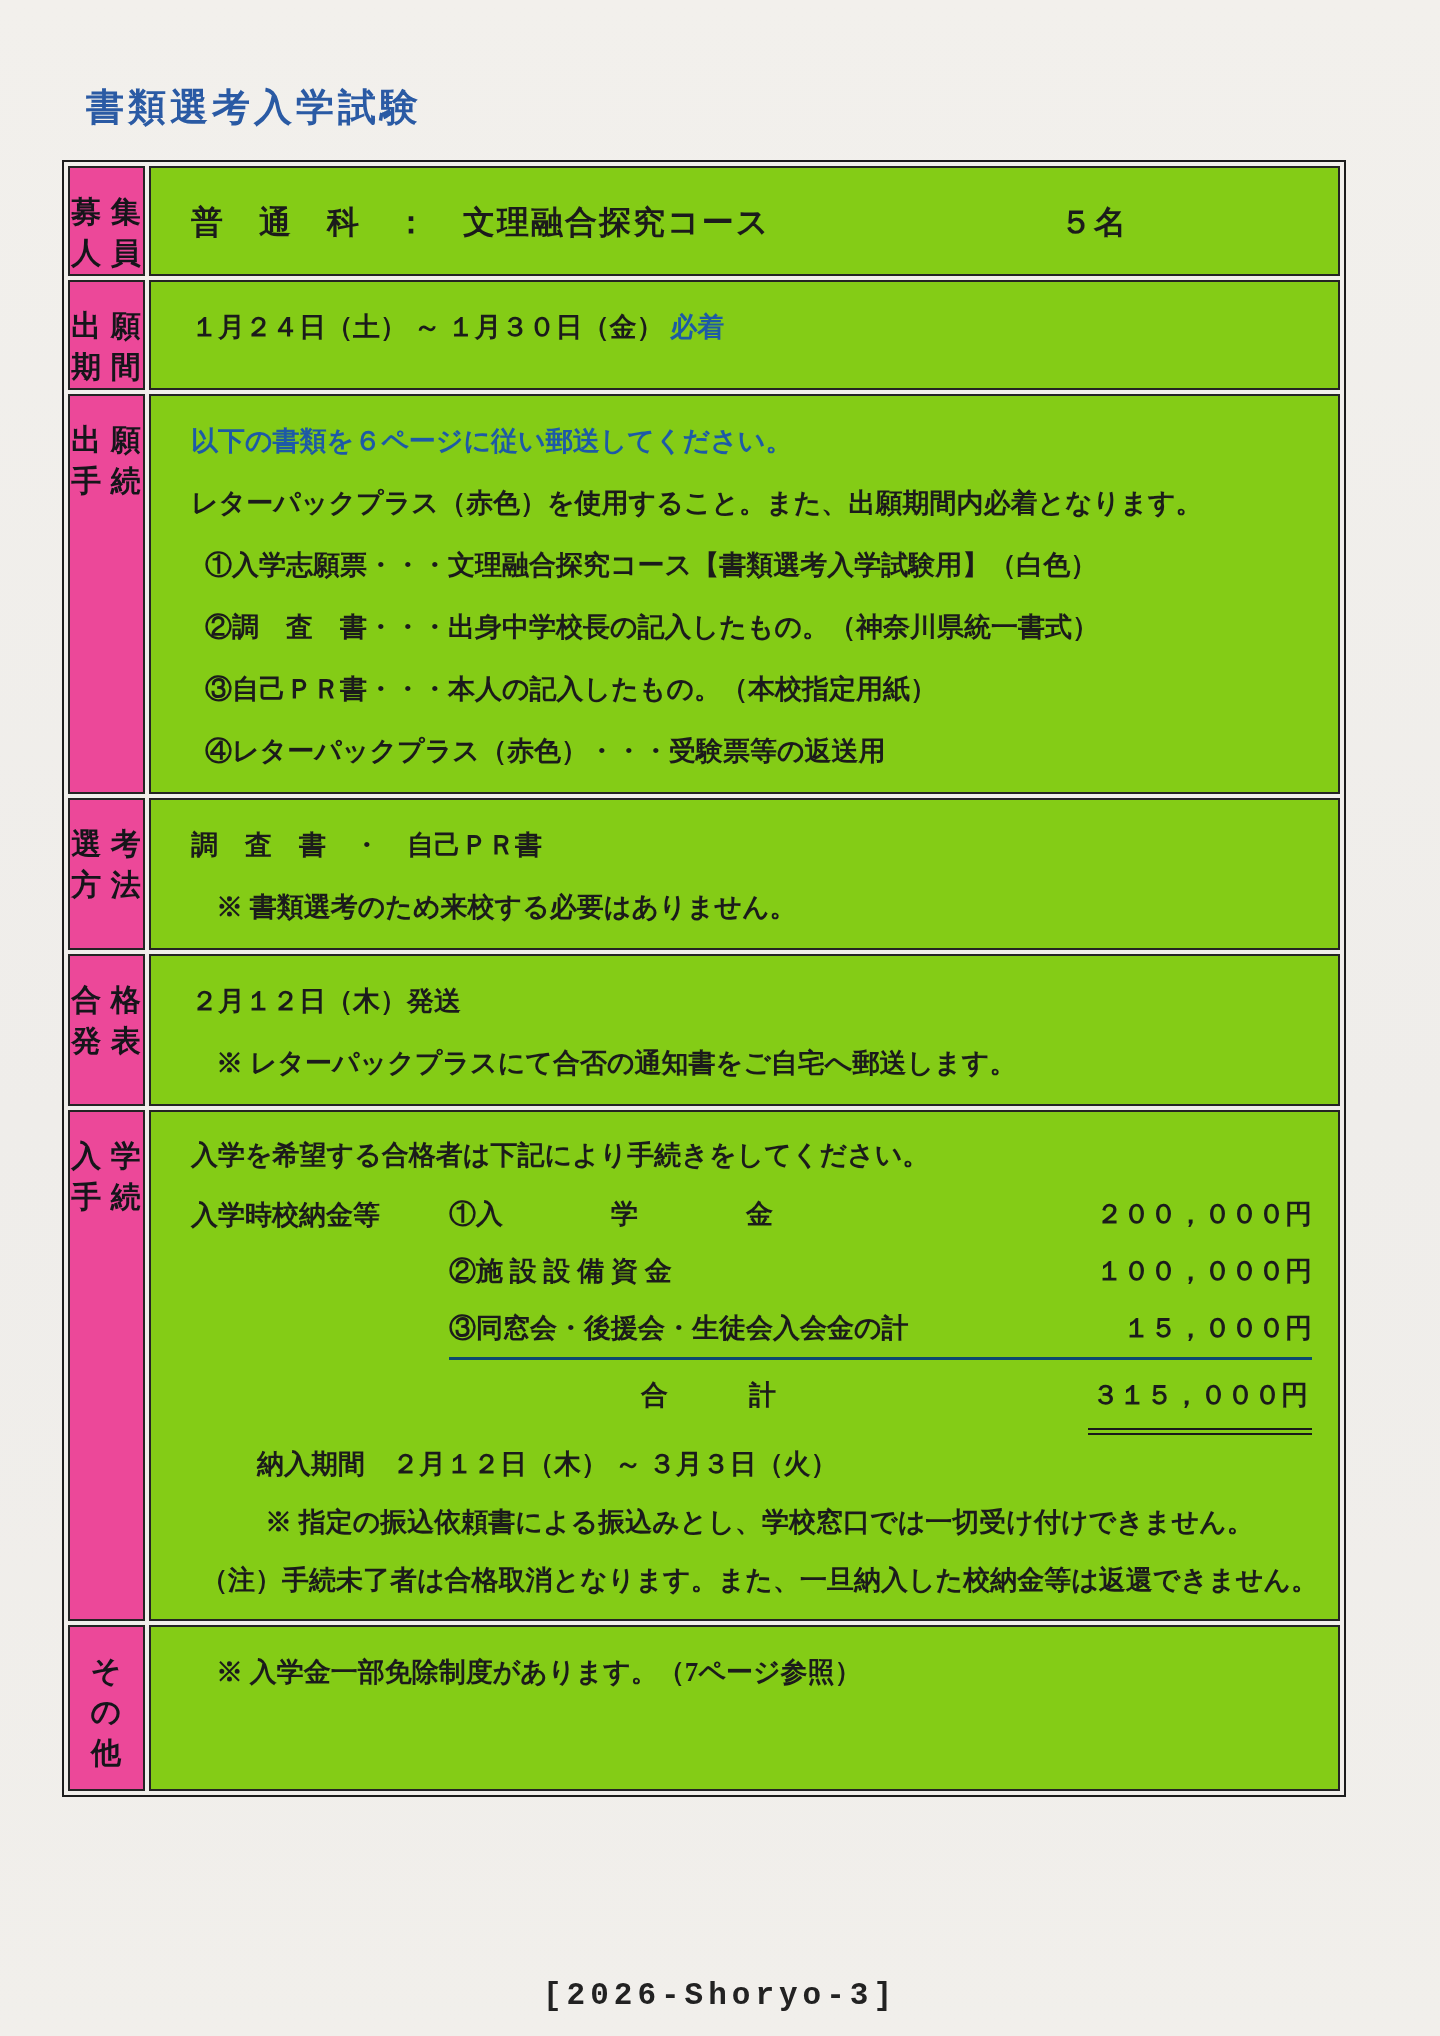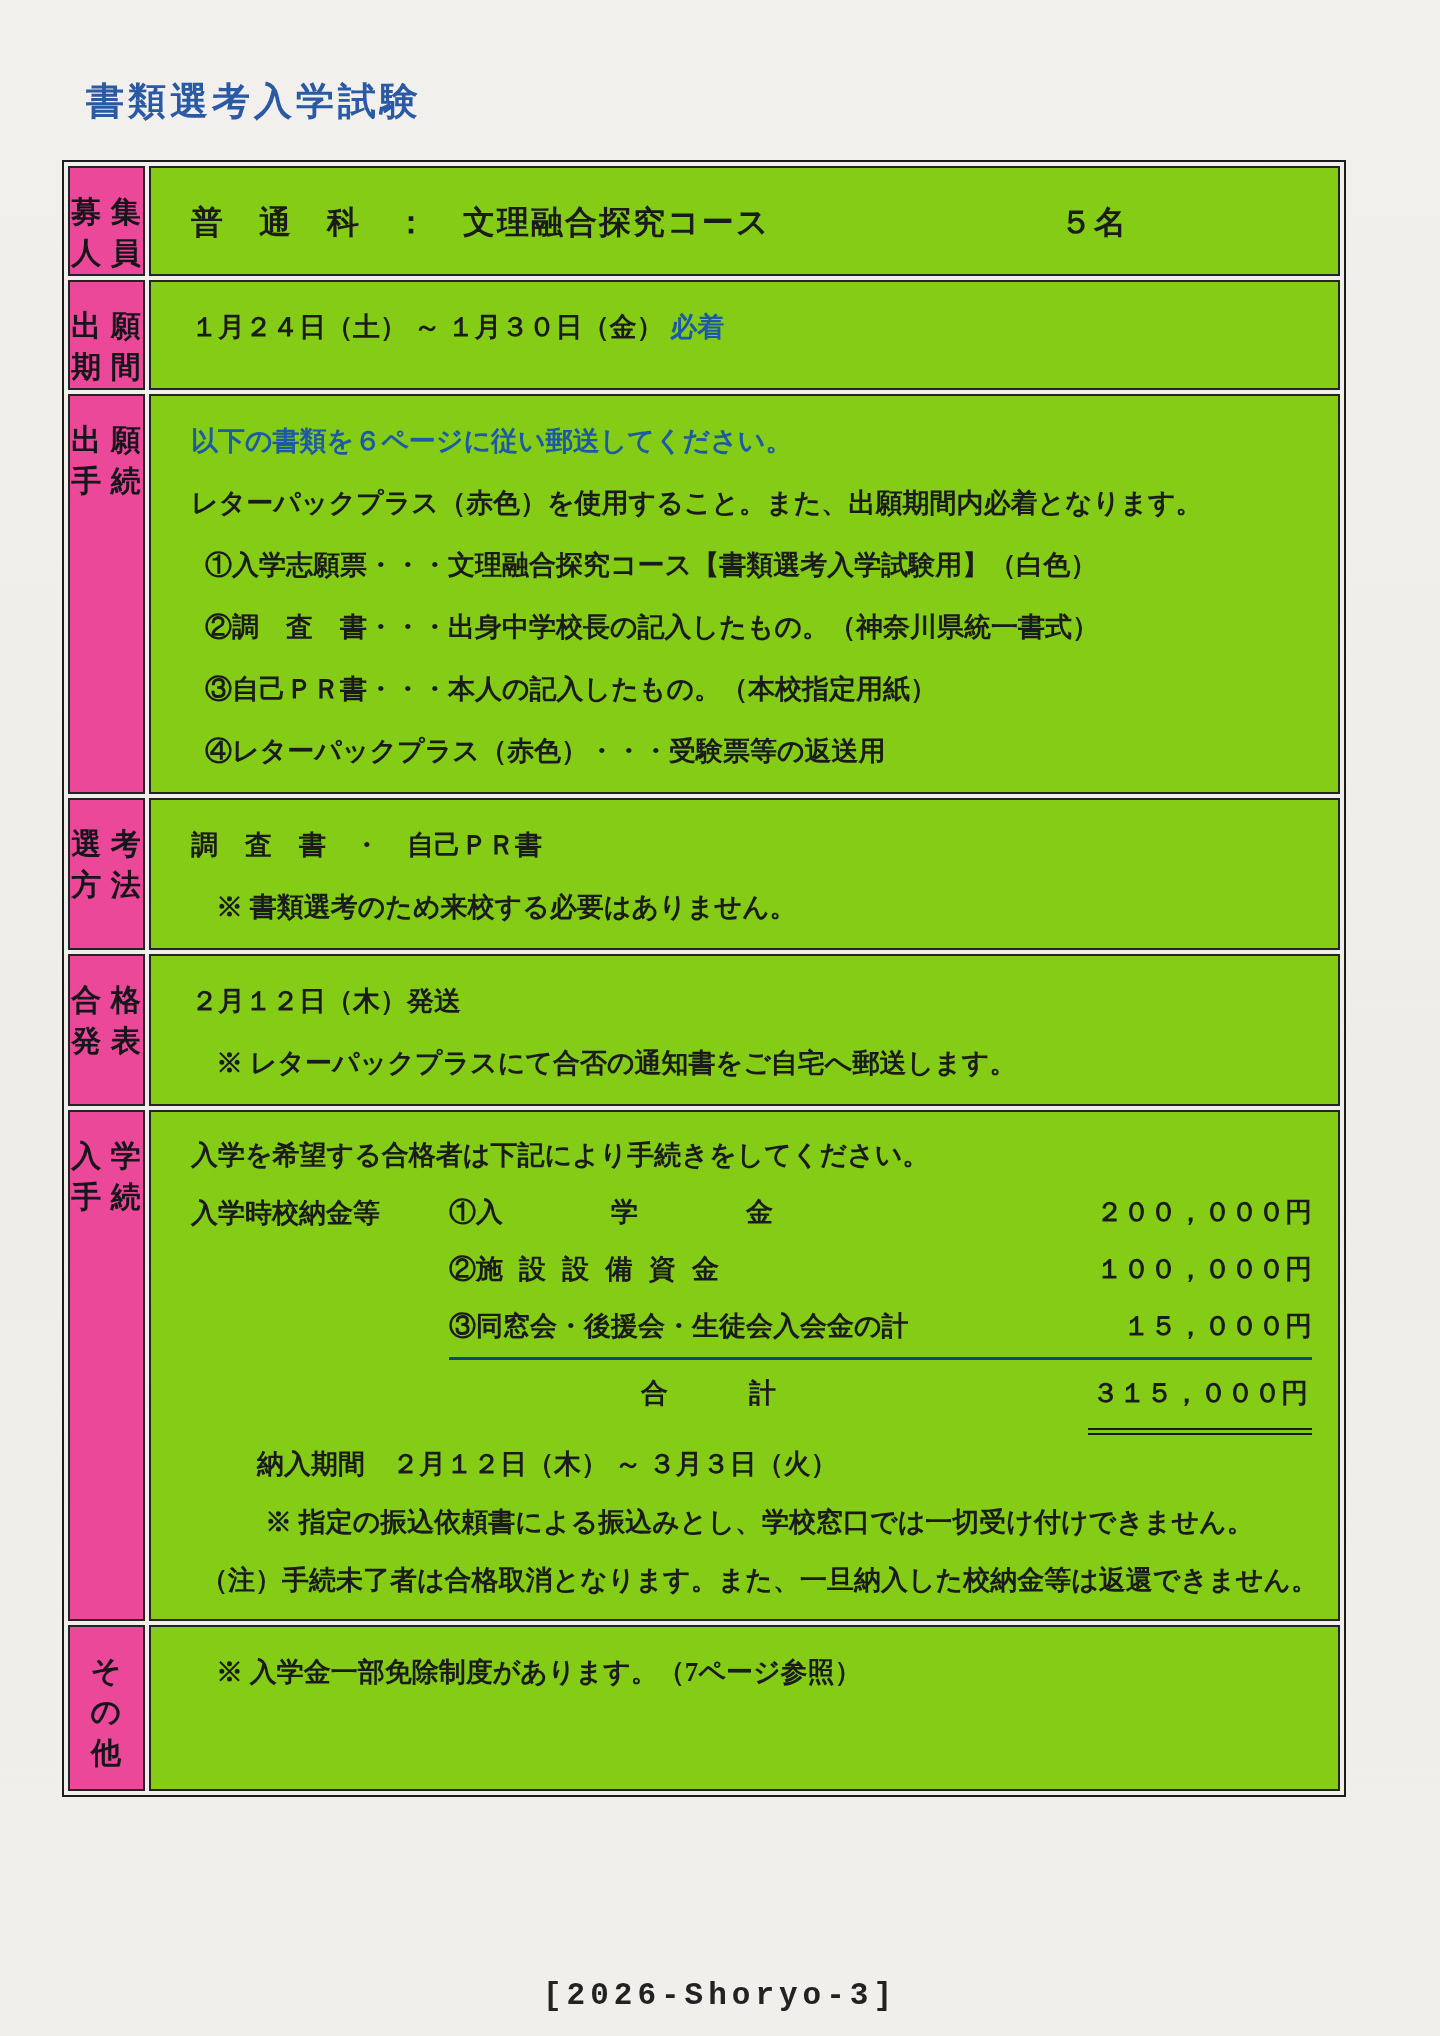--- a/index.html
+++ b/index.html
@@ -7,21 +7,21 @@
   body {
     height:2036px;
     background:#f0eeea;
     background-image: linear-gradient(180deg, #f2f0ec 0%, #efedea 55%, #f1efeb 100%);
     font-family:"Liberation Serif","DejaVu Serif",serif;
     color:#1b1b1b;
     position:relative;
     overflow:hidden;
   }
   .title {
-    position:absolute; left:86px; top:76px;
+    position:absolute; left:86px; top:82px;
     font-size:38px; font-weight:bold; color:#2a5aa4;
     letter-spacing:4px;
   }
   table.doc {
     position:absolute; left:62px; top:160px;
     width:1284px;
     border:2px solid #1c1c1c;
     border-collapse:separate; border-spacing:4px;
     background:transparent;
   }
@@ -54,21 +54,21 @@
   .capacity { margin-left:auto; margin-right:190px;text-align:center; }
   
   .ind-note  { margin-left:215px; }
   .ind-doc   { margin-left:14px; }
   .ind-tick  { margin-left:25px; }
   .ind-pay   { margin-left:66px; }
   .ind-star8 { margin-left:74px; }
   .ind-chu8  { margin-left:10px; }
   
   .r8 .line { line-height:58px; }
-  .fee-block { display:flex; margin-top:2px;font-family:Liberation Mono, monospace; }
+  .fee-block { display:flex; margin-top:2px; }
   .fee-head  { width:258px; font-weight:bold; line-height:58px; }
   .fee-items { flex:1; margin-right:6px; }
   .fee-row   { display:flex; justify-content:space-between; line-height:57px; font-weight:bold; }
   .fee-row.u { border-bottom:3px solid #0c4a6e; }
   .fee-total { display:flex; line-height:62px; font-weight:bold; margin-top:4px; }
   .fee-total-name { flex:1; text-align:center; padding-right:120px; }
   .fee-total-amt  { border-bottom:7px double #1a1a1a; padding:0 4px 2px 4px; }
   .footer {
     position:absolute; left:0; top:1978px; width:100%;
     text-align:center;

